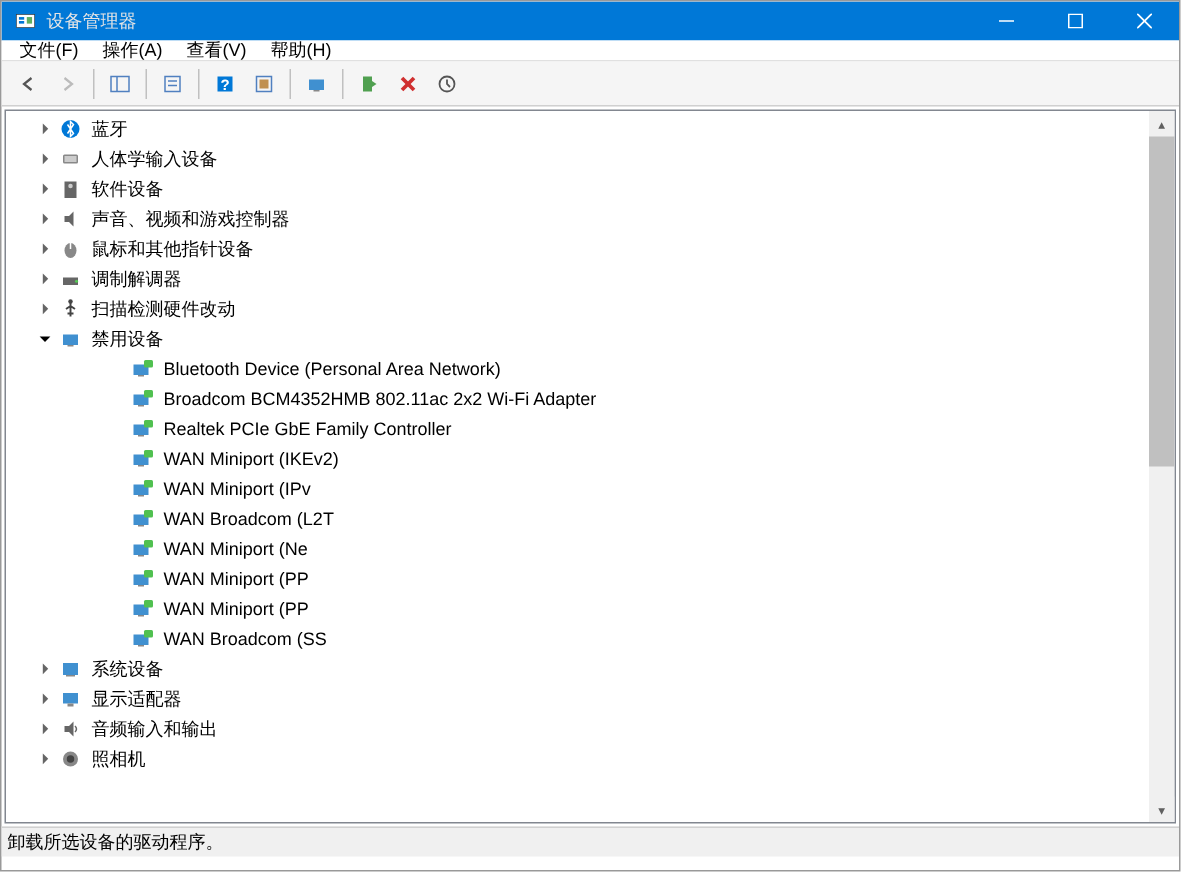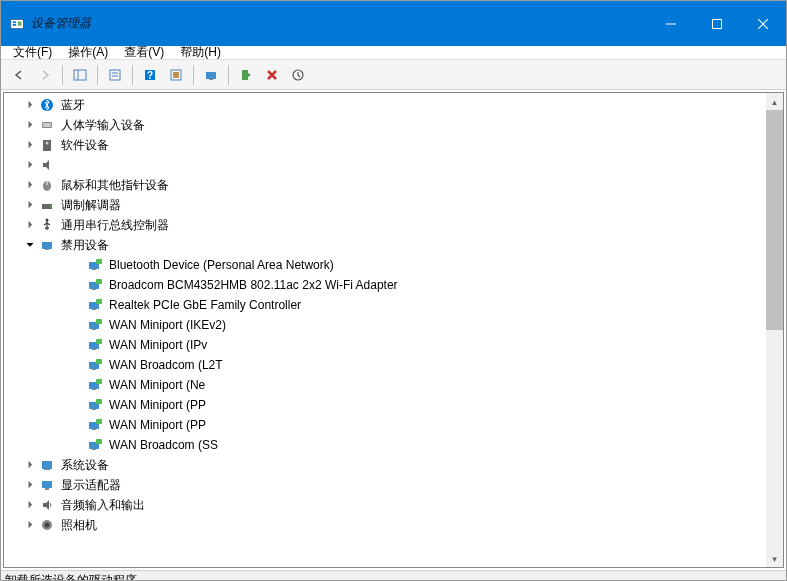--- a/index.html
+++ b/index.html
@@ -1,18 +1,18 @@
 <!DOCTYPE html>
 <html><head>
 <meta charset="utf-8">
 <style>
 * { margin: 0; padding: 0; box-sizing: border-box; font-family: "Microsoft YaHei", "Segoe UI", sans-serif; }
 body { background: #fff; width: 787px; height: 581px; overflow: hidden; border: 1px solid #999; }
 
-.titlebar { background: #0078d7; color: #0f172a; height: 45px; display: flex; align-items: center; padding: 0 0 0 8px; font-size: 12px; font-style: italic; }
+.titlebar { background: #0078d7; color: #e5e5e5; height: 26px; display: flex; align-items: center; padding: 0 0 0 8px; font-size: 12px; }
 .titlebar .icon { width: 16px; height: 16px; margin-right: 6px; display: flex; align-items: center; justify-content: center; }
 .titlebar .title { flex: 1; }
 .titlebar .wbtn { width: 46px; height: 30px; display: flex; align-items: center; justify-content: center; color: #fff; }
 
 .menubar { background: #fff; height: 14px; display: flex; align-items: center; padding: 0 4px; font-size: 12px; border-bottom: 1px solid #e0e0e0; }
 .menubar .mitem { padding: 2px 8px; }
 
 .toolbar { background: #f5f5f5; height: 30px; display: flex; align-items: center; padding: 0 6px; gap: 2px; border-bottom: 1px solid #d0d0d0; }
 .toolbar .tbtn { width: 24px; height: 24px; display: flex; align-items: center; justify-content: center; border: 1px solid transparent; }
 .toolbar .sep { width: 1px; height: 20px; background: #c0c0c0; margin: 0 3px; }
@@ -182,20 +182,21 @@
         <span class="label">软件设备</span>
       </div>
       <div class="node">
         <span class="indent" style="width:20px"></span>
         <span class="arrow">⏵</span>
         <span class="nicon">
           <svg width="14" height="14">
             <path d="M3 5 L6 5 L9 2 L9 12 L6 9 L3 9 Z" fill="#666"></path>
           </svg>
         </span>
+        <span class="label">声音、视频和游戏控制器</span>
       </div>
       <div class="node">
         <span class="indent" style="width:20px"></span>
         <span class="arrow">⏵</span>
         <span class="nicon">
           <svg width="14" height="14">
             <ellipse cx="7" cy="8" rx="4" ry="5" fill="#888"></ellipse>
             <line x1="7" y1="3" x2="7" y2="7" stroke="#fff"></line>
           </svg>
         </span>
@@ -214,21 +215,21 @@
       </div>
       <div class="node">
         <span class="indent" style="width:20px"></span>
         <span class="arrow">⏵</span>
         <span class="nicon">
           <svg width="14" height="14">
             <path d="M7 2 L7 12 M5 10 L9 10 M7 5 L4 7 M7 5 L10 7" stroke="#444" stroke-width="1.3" fill="none"></path>
             <circle cx="7" cy="2" r="1.5" fill="#444"></circle>
           </svg>
         </span>
-        <span class="label">通用串行总线控制器</span>
+        <span class="label">扫描检测硬件改动</span>
       </div>
       <div class="node">
         <span class="indent" style="width:20px"></span>
         <span class="arrow open">⏷</span>
         <span class="nicon">
           <svg width="14" height="14">
             <rect x="2" y="4" width="10" height="7" fill="#4090d0"></rect>
             <rect x="5" y="11" width="4" height="1" fill="#888"></rect>
           </svg>
         </span>

